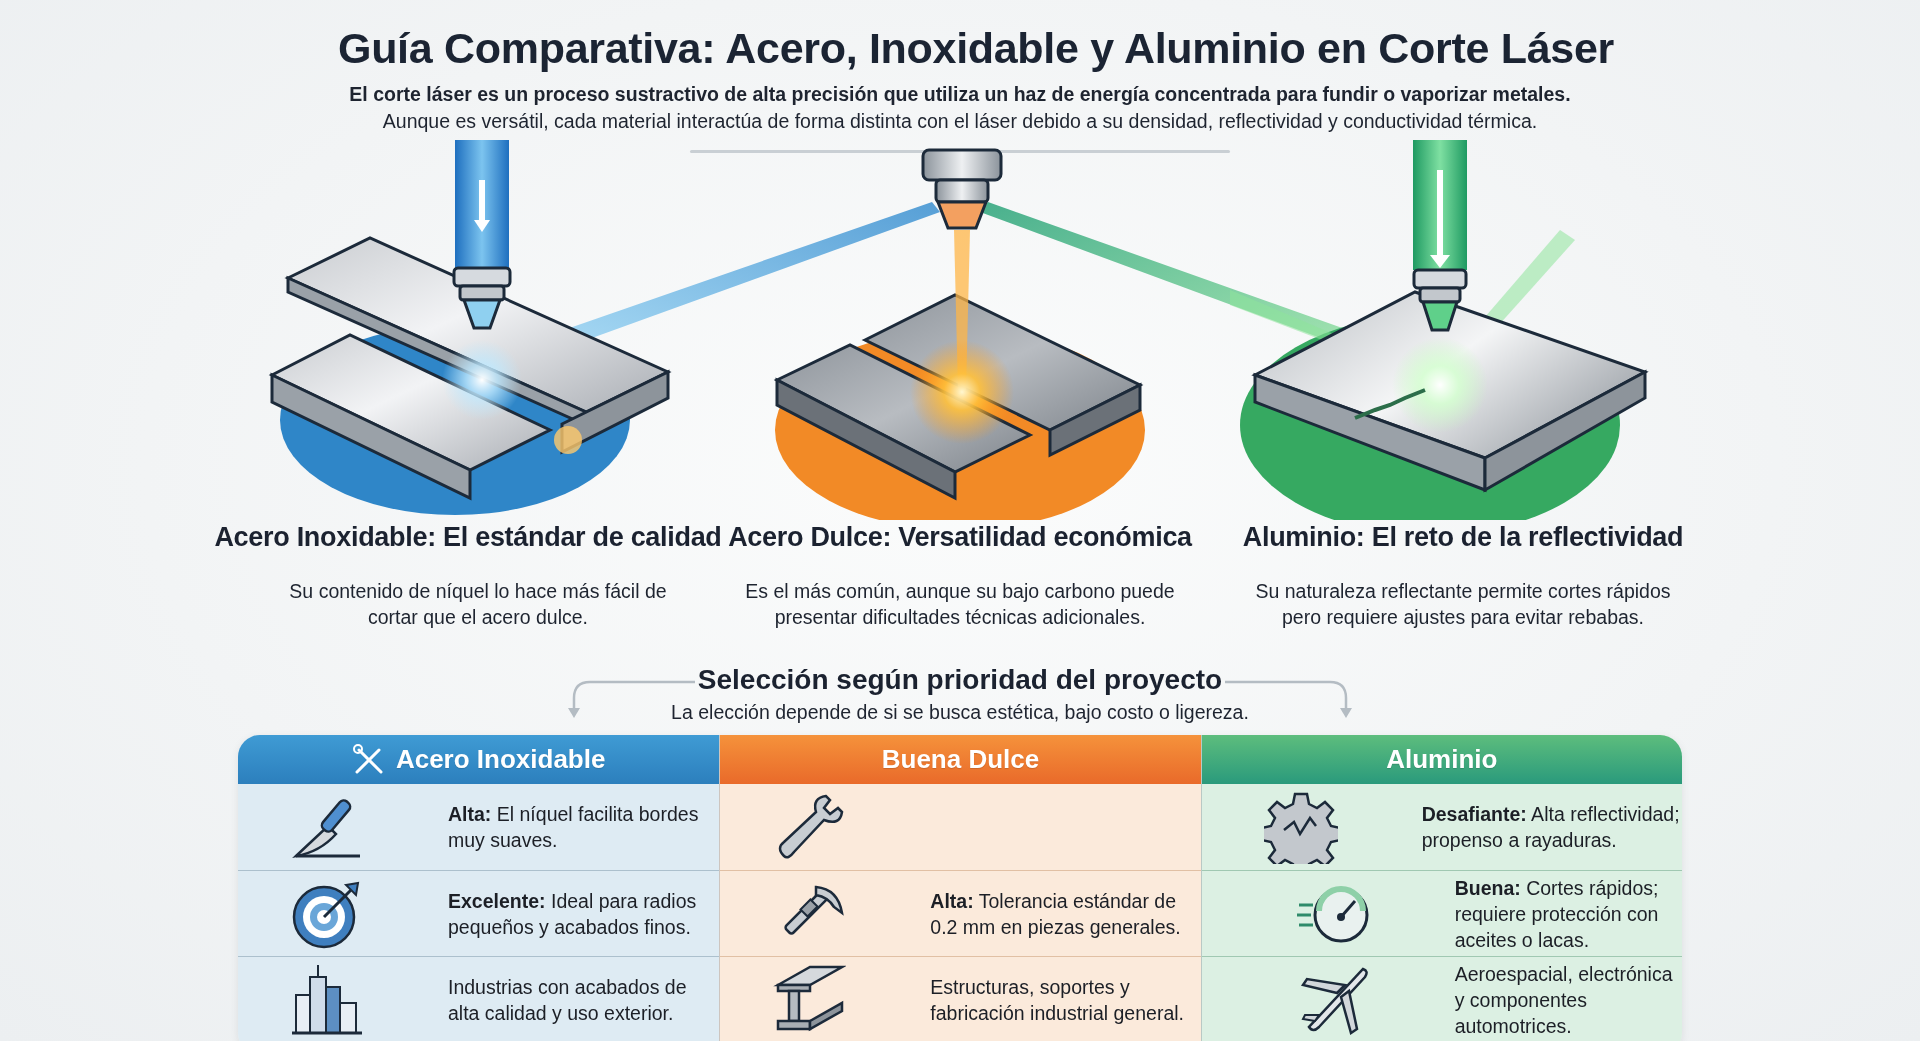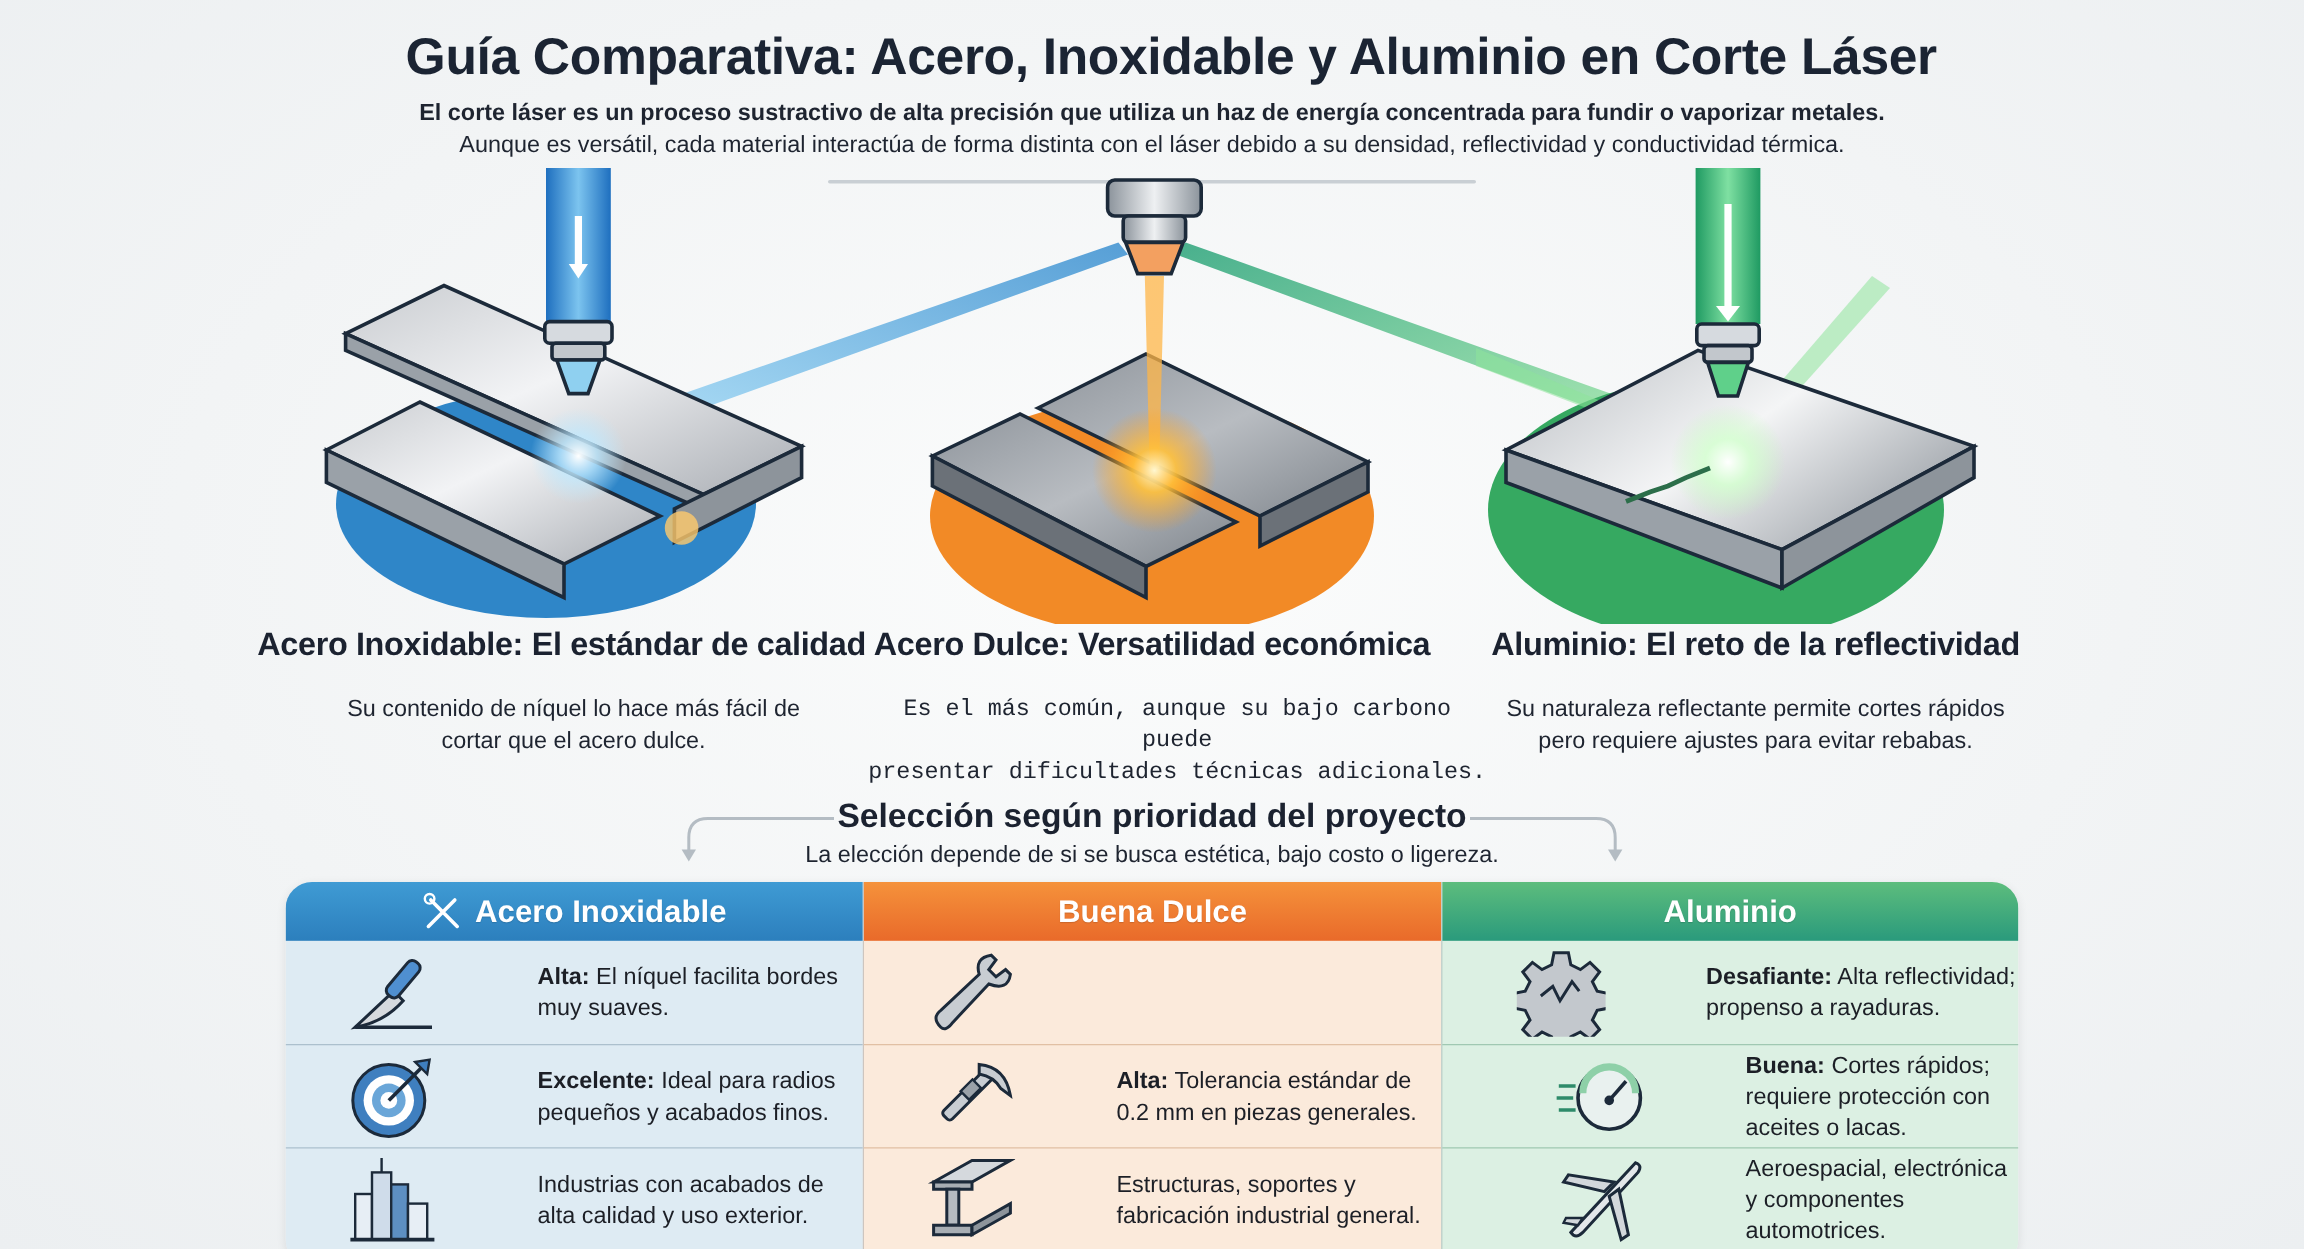--- a/index.html
+++ b/index.html
@@ -180,21 +180,21 @@
   <path d="M125,278 L145,270 L160,265 L175,258 L195,250" stroke="#2c6e4a" stroke-width="4" fill="none"></path>
 </svg>
 
 <div class="mat-heading" style="left:188px;">Acero Inoxidable: El estándar de calidad</div>
 <div class="mat-desc" style="left:218px;">
   <div>Su contenido de níquel lo hace más fácil de</div>
   <div>cortar que el acero dulce.</div>
 </div>
 
 <div class="mat-heading" style="left:680px;">Acero Dulce: Versatilidad económica</div>
-<div class="mat-desc" style="left:721px;font-family:Liberation Mono, monospace;">
+<div class="mat-desc" style="left:700px;">
   <div>Es el más común, aunque su bajo carbono puede</div>
   <div>presentar dificultades técnicas adicionales.</div>
 </div>
 
 <div class="mat-heading" style="left:1183px;">Aluminio: El reto de la reflectividad</div>
 <div class="mat-desc" style="left:1203px;">
   <div>Su naturaleza reflectante permite cortes rápidos</div>
   <div>pero requiere ajustes para evitar rebabas.</div>
 </div>
 

